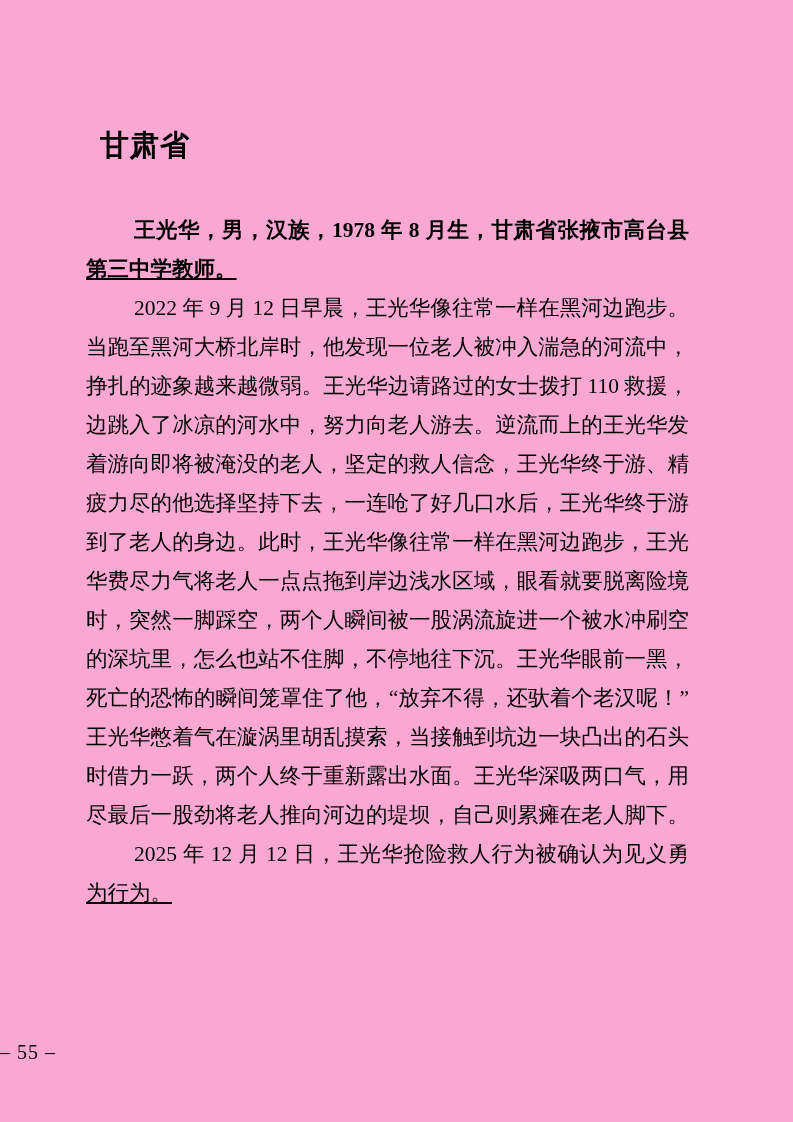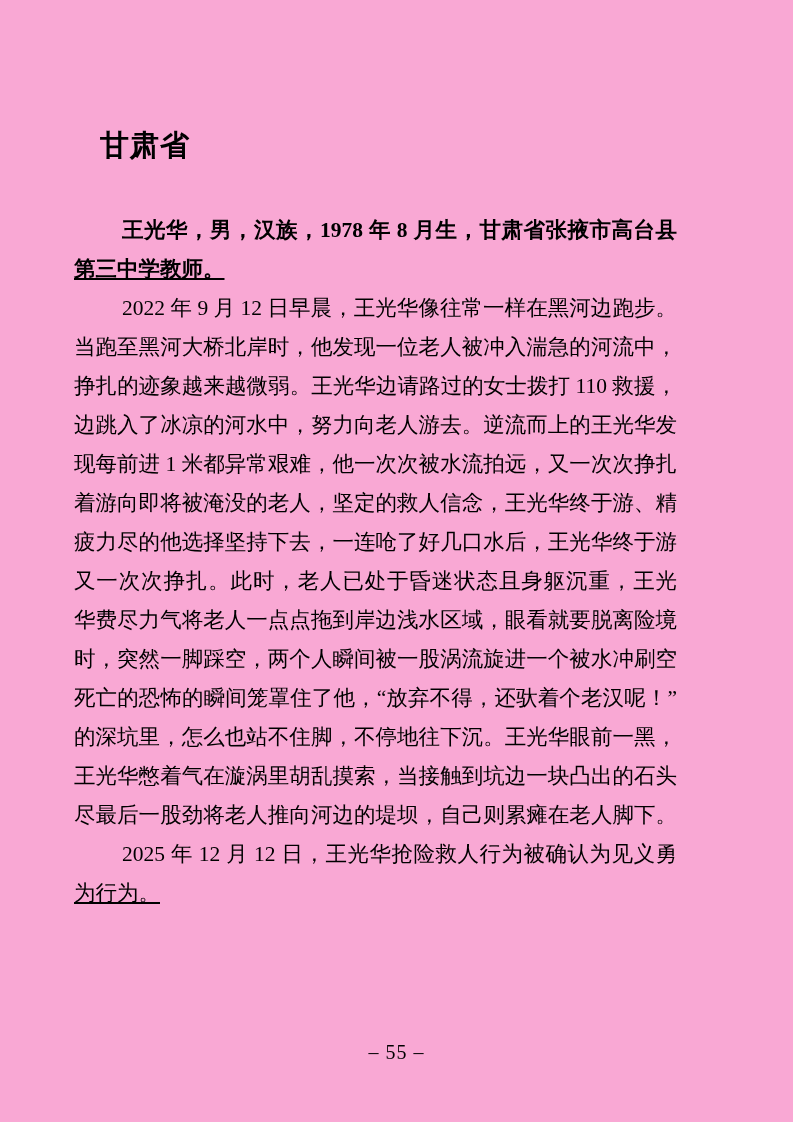--- a/index.html
+++ b/index.html
@@ -18,21 +18,21 @@
     top: 128px;
     margin: 0;
     font-family: "Liberation Sans", "DejaVu Sans", sans-serif;
     font-weight: bold;
     font-size: 29px;
     line-height: 1.2;
     letter-spacing: 1px;
   }
   .textblock {
     position: absolute;
-    left: 74px;
+    left: 86px;
     top: 211px;
     width: 603px;
     font-family: "Liberation Serif", "DejaVu Serif", serif;
     font-size: 21.5px;
   }
   .para { margin: 0; }
   .para.bold { font-weight: bold; }
   .line {
     height: 39px;
     line-height: 39px;
@@ -41,21 +41,20 @@
     text-justify: inter-character;
     white-space: nowrap;
   }
   .line.last { text-align-last: left; text-decoration: underline; }
   .line.indent { text-indent: 48px; }
   .page-number {
     position: absolute;
     left: 0;
     top: 1040px;
     width: 100%;
-    text-align: center;
     font-family: "Liberation Serif", "DejaVu Serif", serif;
     font-size: 20px;
     line-height: 24px;
     letter-spacing: 1px;
   }
 </style>
 </head>
 <body>
 
 <div class="page">
@@ -67,29 +66,29 @@
     <div class="para bold">
       <div class="line indent">王光华，男，汉族，1978 年 8 月生，甘肃省张掖市高台县</div>
       <div class="line last">第三中学教师。</div>
     </div>
 
     <div class="para">
       <div class="line indent">2022 年 9 月 12 日早晨，王光华像往常一样在黑河边跑步。</div>
       <div class="line">当跑至黑河大桥北岸时，他发现一位老人被冲入湍急的河流中，</div>
       <div class="line">挣扎的迹象越来越微弱。王光华边请路过的女士拨打 110 救援，</div>
       <div class="line">边跳入了冰凉的河水中，努力向老人游去。逆流而上的王光华发</div>
-      <div class="line">现每前进 1 米都异常艰难，他一次次被水流拍远，又一次次挣扎</div>
       <div class="line">着游向即将被淹没的老人，坚定的救人信念，王光华终于游、精</div>
       <div class="line">疲力尽的他选择坚持下去，一连呛了好几口水后，王光华终于游</div>
-      <div class="line">又一次次挣扎。此时，老人已处于昏迷状态且身躯沉重，王光</div>
+      <div class="line">到了老人的身边。此时，王光华像往常一样在黑河边跑步，王光</div>
       <div class="line">华费尽力气将老人一点点拖到岸边浅水区域，眼看就要脱离险境</div>
       <div class="line">时，突然一脚踩空，两个人瞬间被一股涡流旋进一个被水冲刷空</div>
+      <div class="line">的深坑里，怎么也站不住脚，不停地往下沉。王光华眼前一黑，</div>
       <div class="line">死亡的恐怖的瞬间笼罩住了他，“放弃不得，还驮着个老汉呢！”</div>
-      <div class="line">的深坑里，怎么也站不住脚，不停地往下沉。王光华眼前一黑，</div>
       <div class="line">王光华憋着气在漩涡里胡乱摸索，当接触到坑边一块凸出的石头</div>
+      <div class="line">时借力一跃，两个人终于重新露出水面。王光华深吸两口气，用</div>
       <div class="line">尽最后一股劲将老人推向河边的堤坝，自己则累瘫在老人脚下。</div>
     </div>
 
     <div class="para">
       <div class="line indent">2025 年 12 月 12 日，王光华抢险救人行为被确认为见义勇</div>
       <div class="line last">为行为。</div>
     </div>
 
   </div>
 

